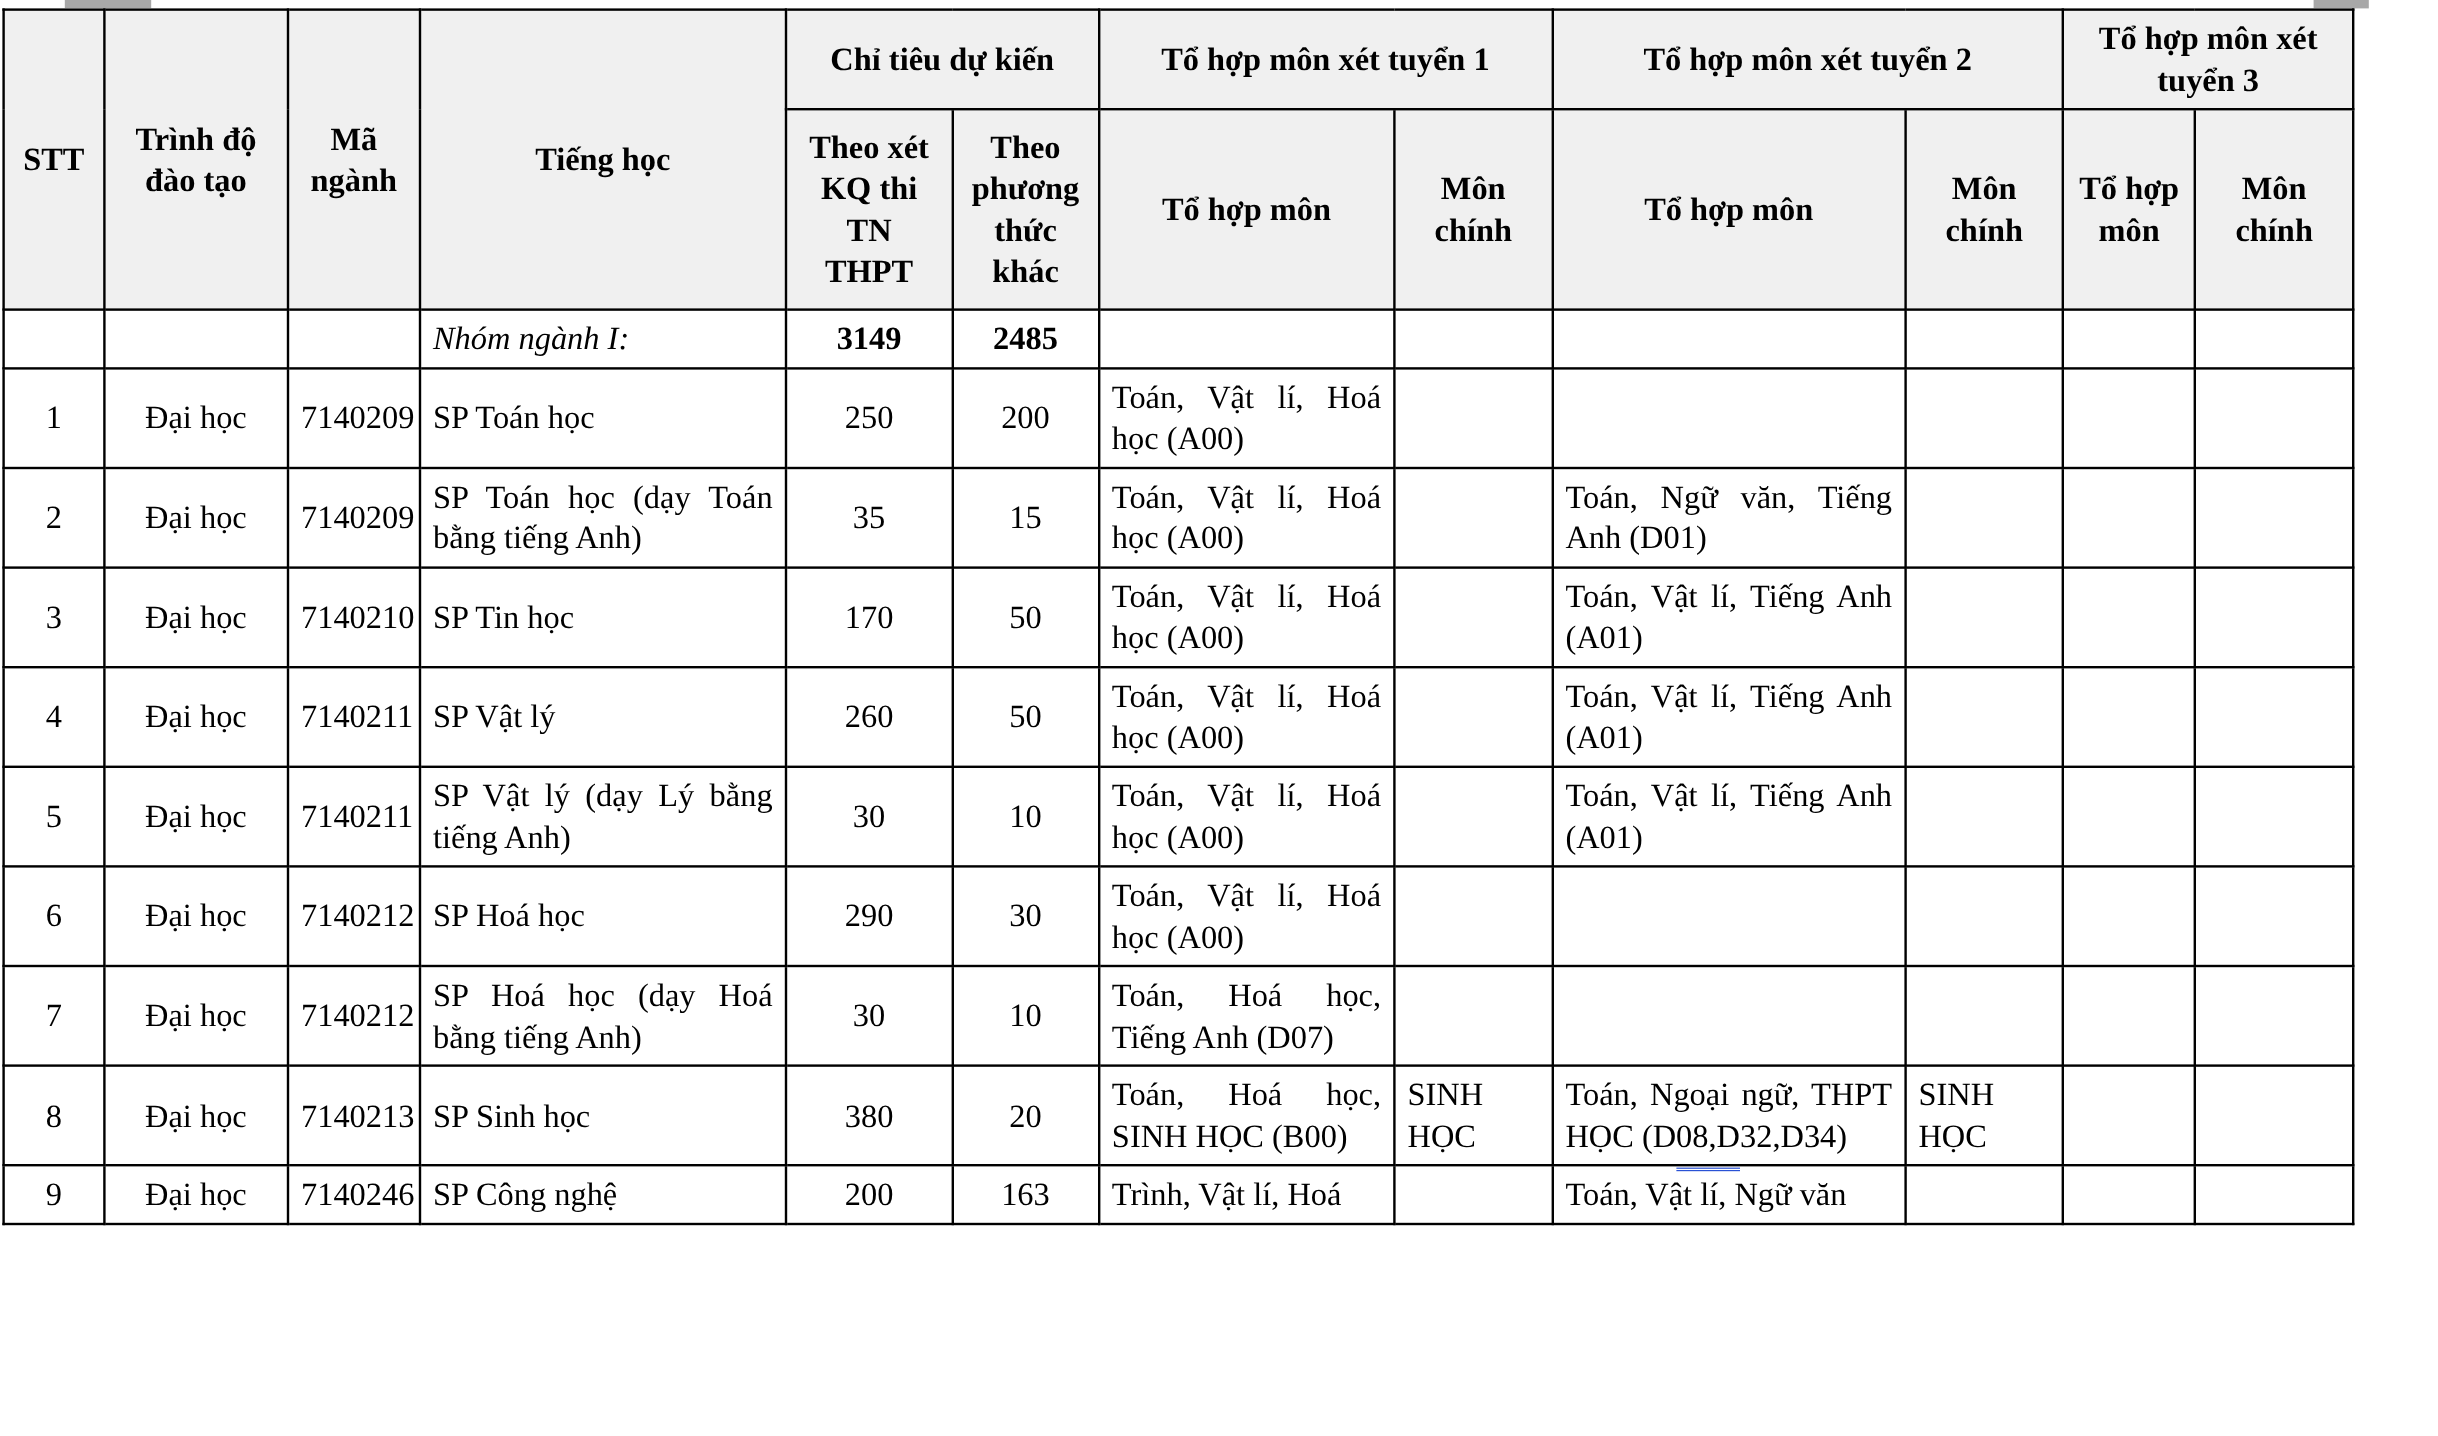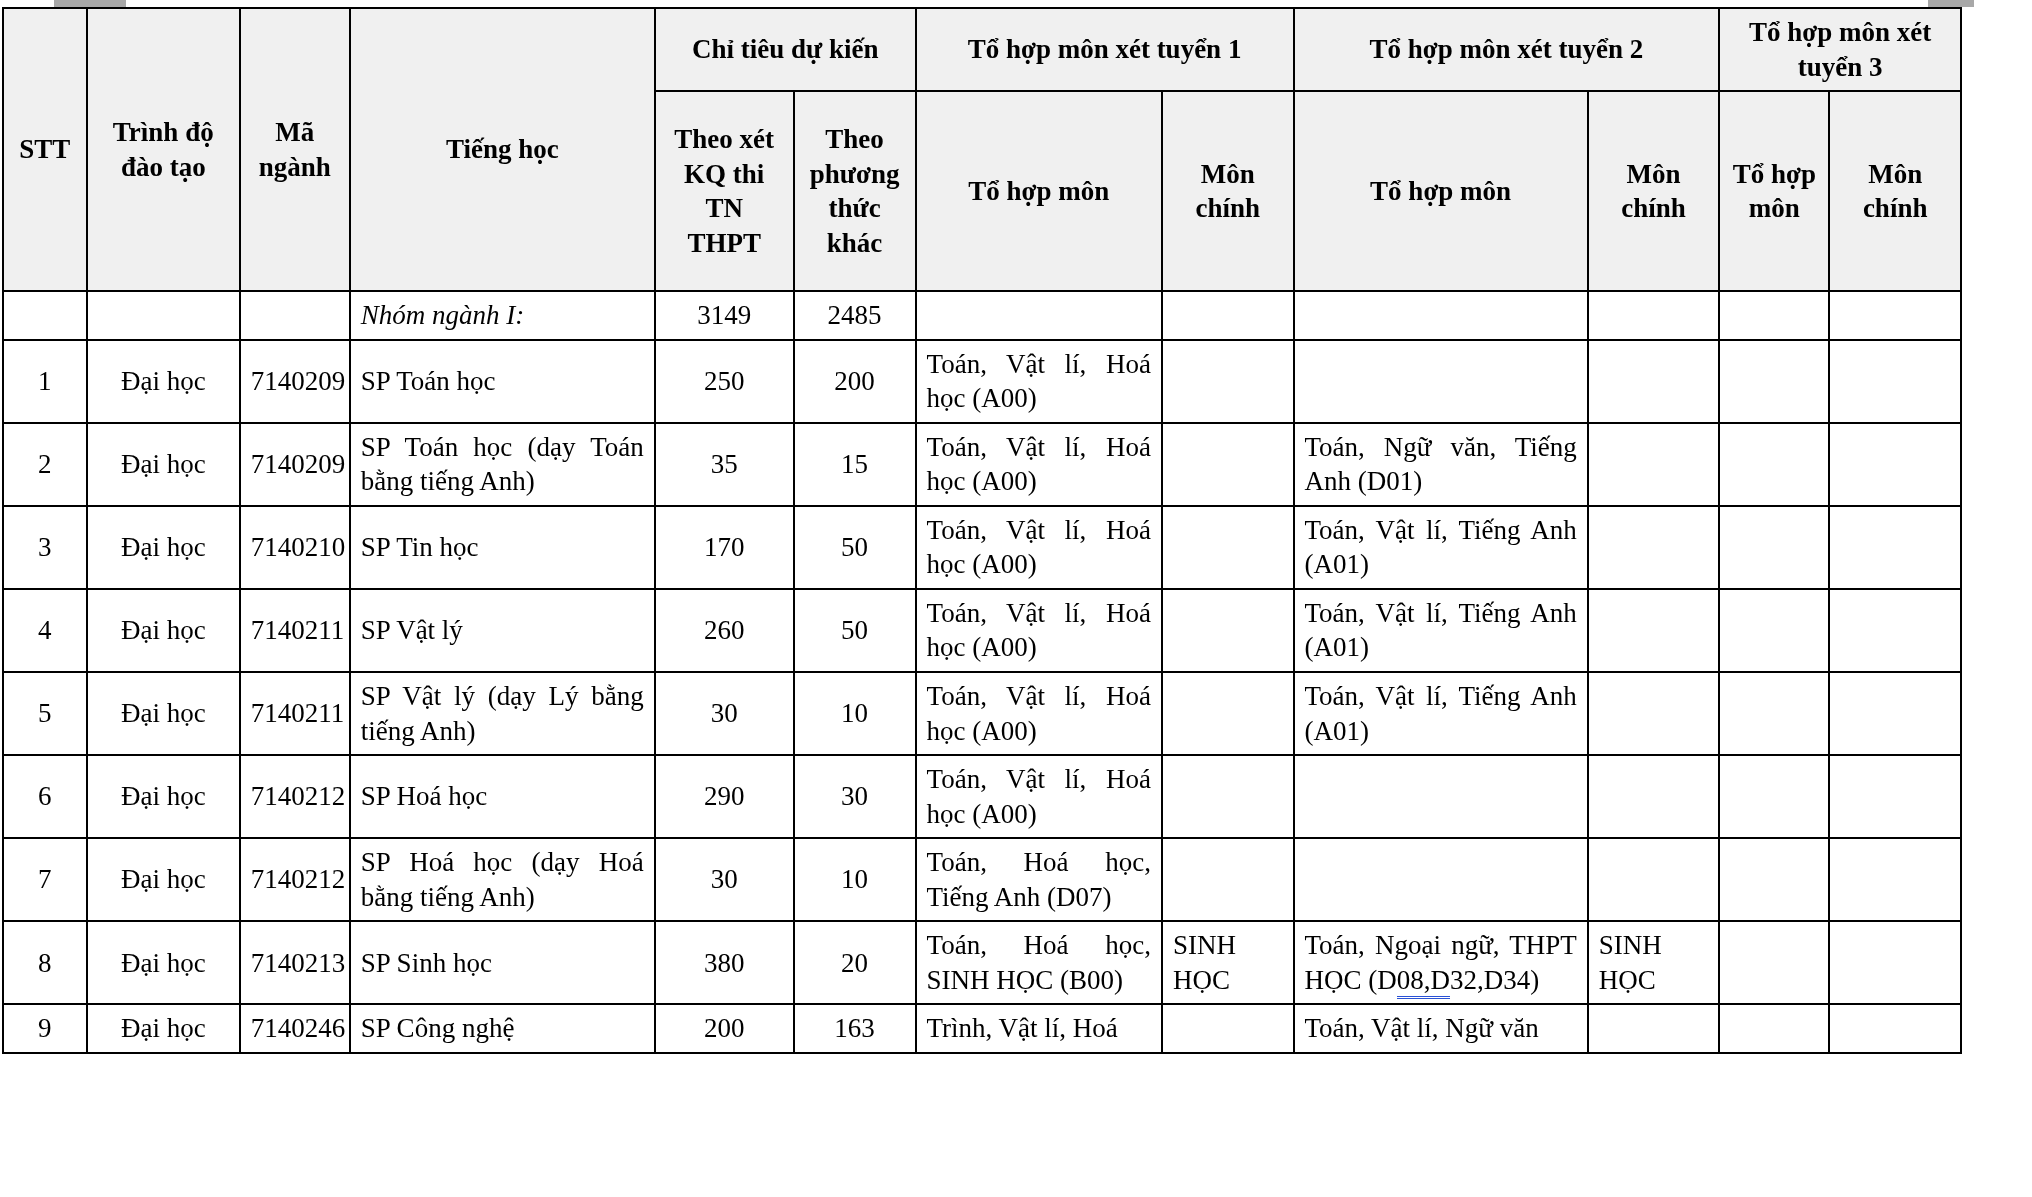--- a/index.html
+++ b/index.html
@@ -82,31 +82,31 @@
   td.center   { text-align: center; }
   td.justify  { text-align: justify; text-align-last: left; hyphens: none; }
   td.major    { text-align: justify; text-align-last: left; }
 
   tr.group-row td.group-label {
     font-weight: normal;
     font-style: italic;
     text-align: left;
   }
   tr.group-row td.num {
-    font-weight: normal;
+    font-weight: bold;
     border-radius: 15px;
   }
 
   
   .spellmark {
     border-bottom: 3px double #2a52d5;
-    padding-bottom: 1px;
-  }
-
-  .hdr-tall { height: 200px; }
+    padding-bottom: 11px;
+  }
+
+  .hdr-tall { height: 167px; }
 </style>
 </head>
 <body>
 
 <div class="page">
 
   <div class="artifact left"></div>
   <div class="artifact right"></div>
 
   <div class="table-wrap">

